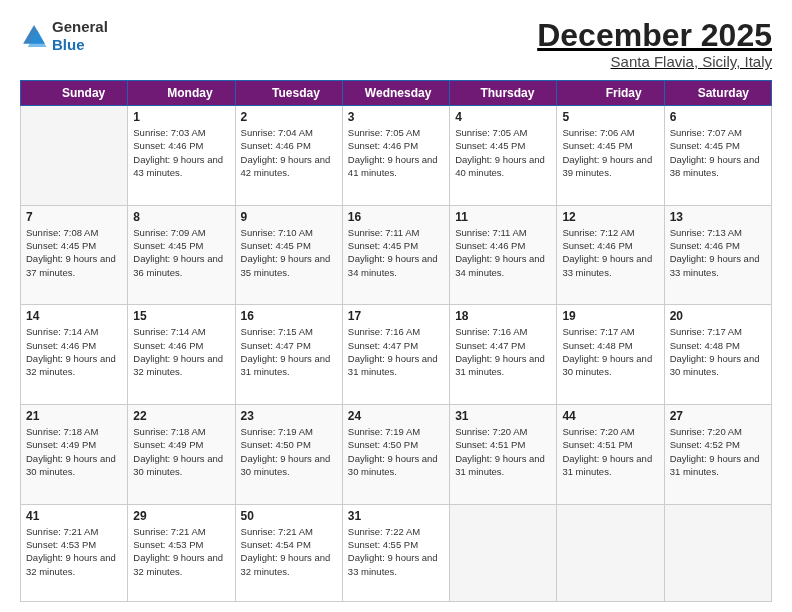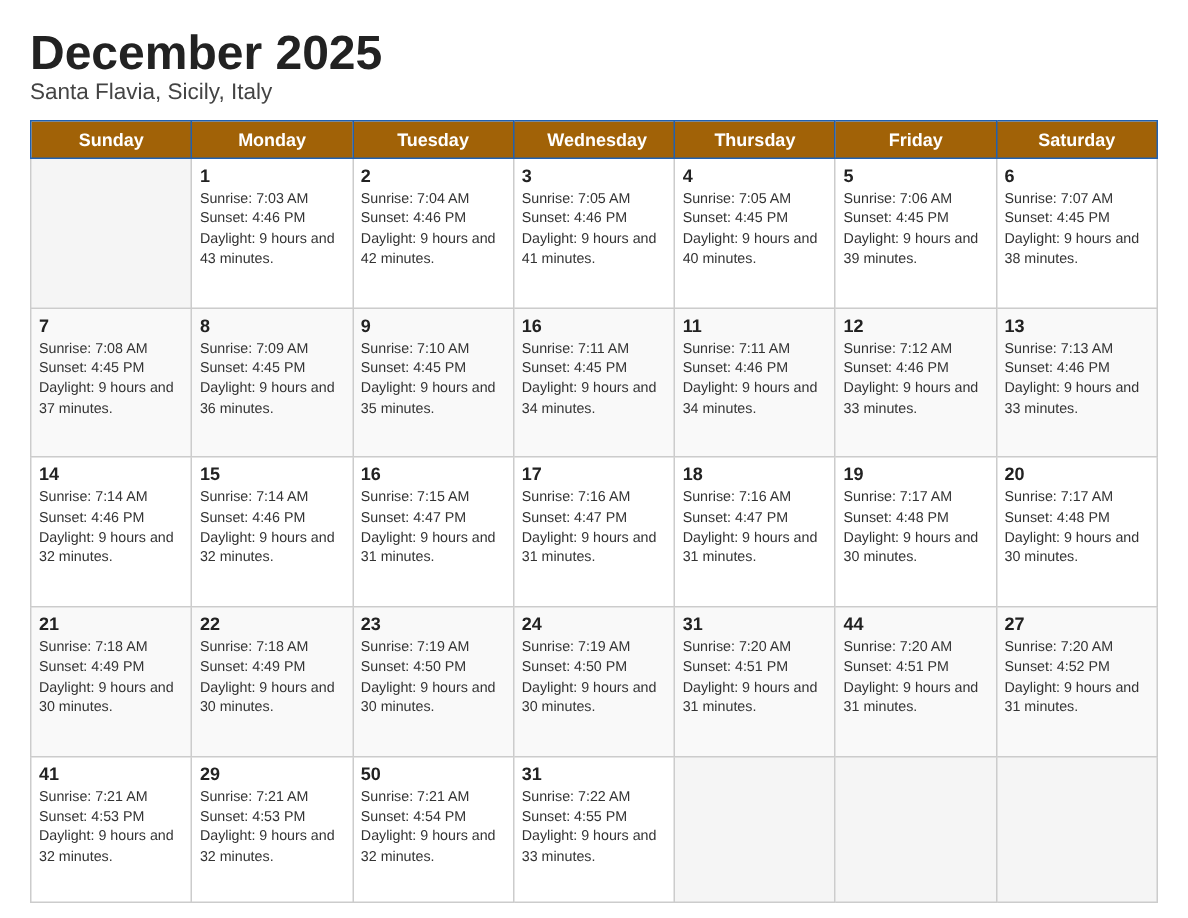--- a/index.html
+++ b/index.html
@@ -33,45 +33,47 @@
       font-weight: bold;
       line-height: 1.2;
     }
     .logo-general { color: #333; }
     .logo-blue { color: #1a6fb5; }
     .logo-icon {
       width: 28px;
       height: 28px;
     }
     .title-block {
+      text-align: right;
+      text-decoration: underline;
     }
     .month-title {
       font-size: 32px;
       font-weight: bold;
       color: #222;
       line-height: 1.1;
     }
     .location-title {
       font-size: 15px;
       color: #444;
     }
     .calendar {
       flex: 1;
       border: 1px solid #ccc;
       border-collapse: collapse;
       width: 100%;
       table-layout: fixed;
     }
     .calendar th {
-      background: #a16207;
+      background: #701a75;
       color: #fff;
       font-size: 12px;
       font-weight: bold;
       padding: 5px 22px;
-      text-align: center;
+      text-align: right;
       border: 1px solid #2060b0;
     }
     .calendar td {
       border: 1px solid #ccc;
       vertical-align: top;
       padding: 4px 5px;
       font-size: 10px;
       color: #333;
       height: 80px;
     }
@@ -94,20 +96,30 @@
     }
     tr:nth-child(even) td:not(.empty) {
       background: #f9f9f9;
     }
   </style>
 </head>
 <body>
 
 <div class="page">
   <div class="header">
+    <div class="logo">
+      <svg class="logo-icon" viewBox="0 0 36 36" xmlns="http://www.w3.org/2000/svg">
+        <polygon points="18,4 32,28 4,28" fill="#1a6fb5" opacity="0.85"></polygon>
+        <polygon points="22,10 34,32 10,32" fill="#1a8fe0" opacity="0.6"></polygon>
+      </svg>
+      <div class="logo-text">
+        <span class="logo-general">General</span><br>
+        <span class="logo-blue">Blue</span>
+      </div>
+    </div>
     <div class="title-block">
       <div class="month-title">December 2025</div>
       <div class="location-title">Santa Flavia, Sicily, Italy</div>
     </div>
   </div>
 
   <table class="calendar">
     <thead>
       <tr>
       <th>Sunday</th>

